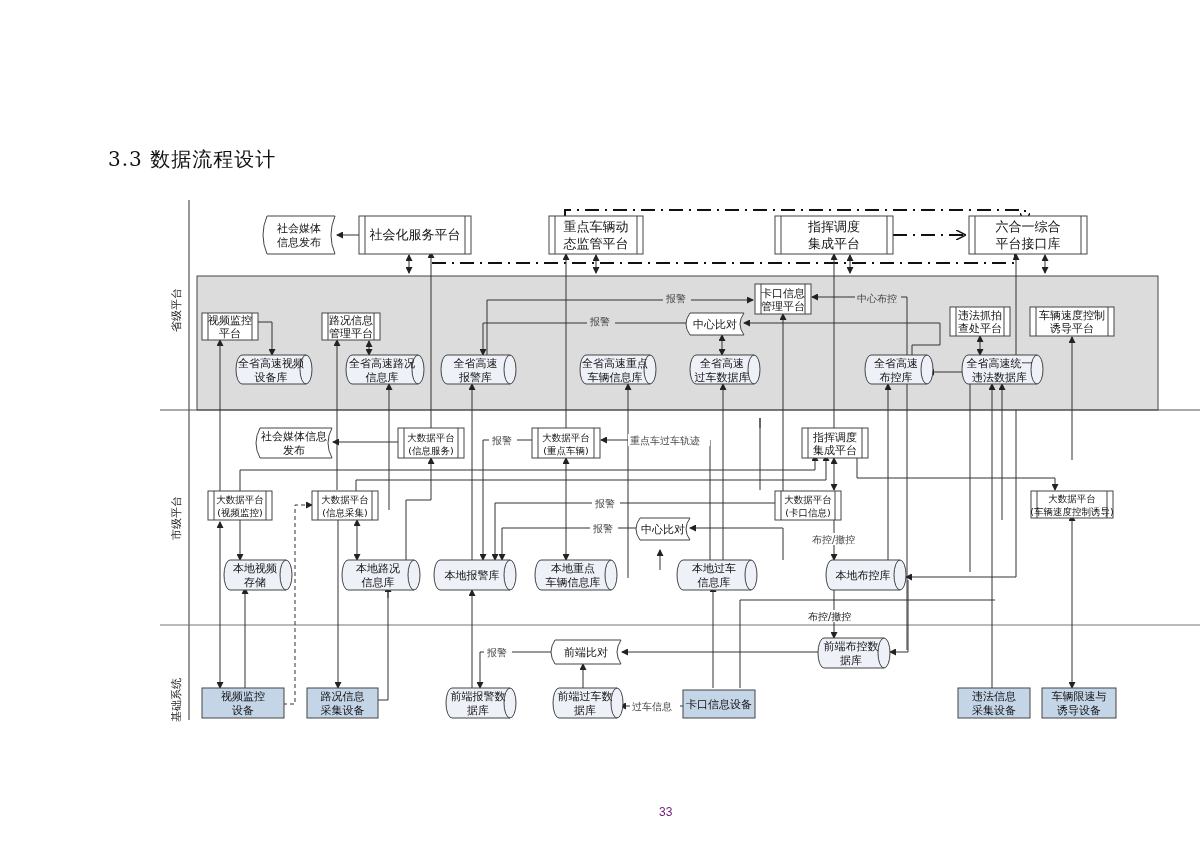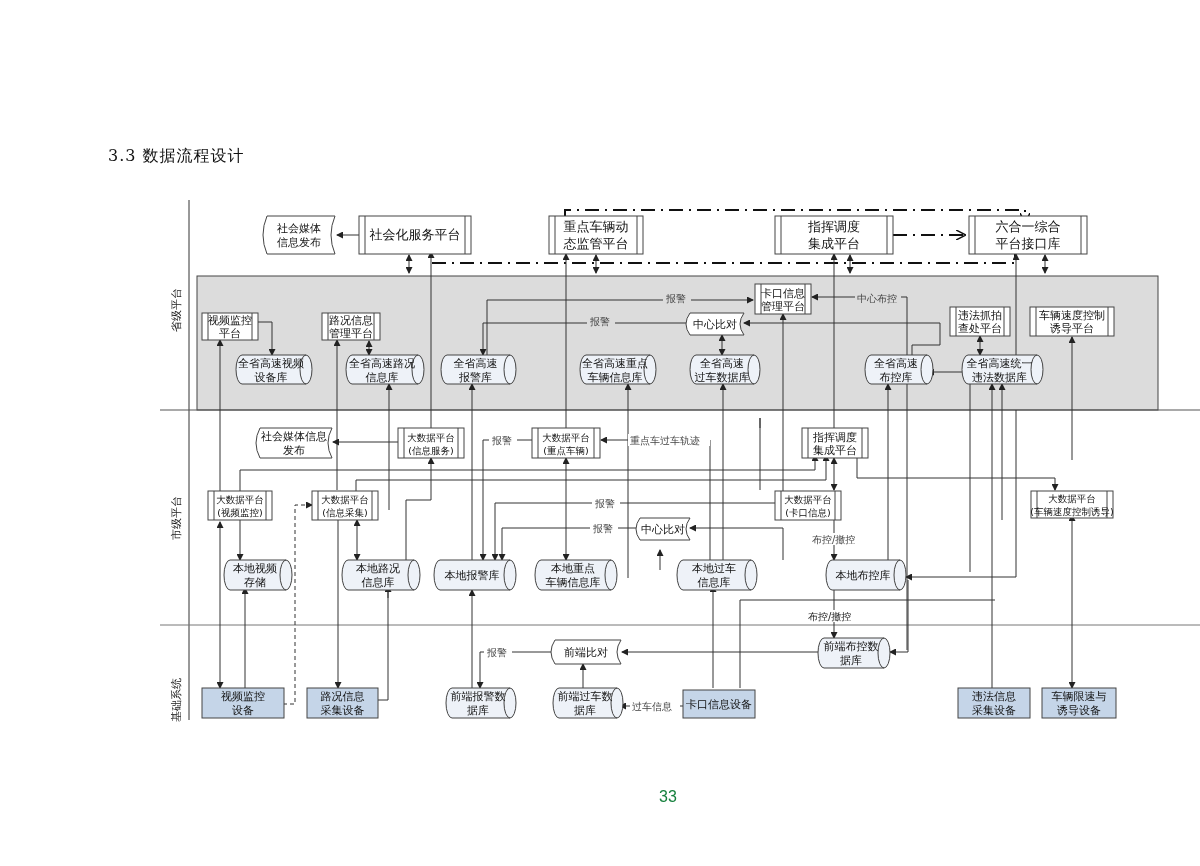--- a/index.html
+++ b/index.html
@@ -1,18 +1,18 @@
 <!DOCTYPE html>
 <html><head>
 <meta charset="utf-8">
 <style>
   html,body{margin:0;padding:0;background:#ffffff;}
   body{width:1200px;height:866px;position:relative;overflow:hidden;font-family:"DejaVu Sans","Liberation Sans",sans-serif;color:#111;}
-  #title{position:absolute;left:108px;top:146px;font-size:16px;font-family:"DejaVu Serif","Liberation Serif",serif;letter-spacing:1px;color:#111;}
-  #page-num{position:absolute;left:659px;top:788px;font-size:16px;font-family:"Liberation Sans",sans-serif;color:#15803d;}
+  #title{position:absolute;left:108px;top:146px;font-size:20px;font-family:"DejaVu Serif","Liberation Serif",serif;letter-spacing:1px;color:#111;}
+  #page-num{position:absolute;left:659px;top:805px;font-size:12px;font-family:"Liberation Sans",sans-serif;color:#701a75;}
   svg#diagram{position:absolute;left:0;top:0;}
   .node-text{font-size:11px;fill:#111;font-family:"DejaVu Sans",sans-serif;}
   .node-text-lg{font-size:13px;fill:#111;font-family:"DejaVu Sans",sans-serif;}
   .node-text-sm{font-size:9.5px;fill:#111;font-family:"DejaVu Sans",sans-serif;}
   .lbl{font-size:10px;fill:#444;font-family:"DejaVu Sans",sans-serif;}
   .tier{font-size:11px;fill:#222;font-family:"DejaVu Serif",serif;}
 </style>
 </head>
 <body>
 

